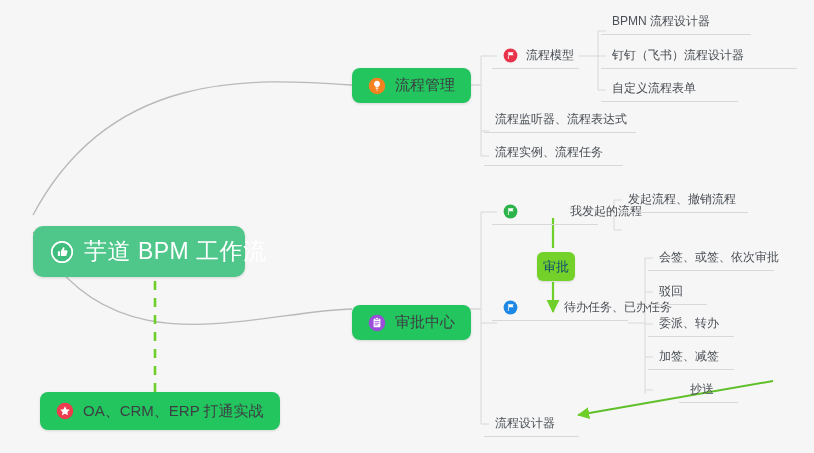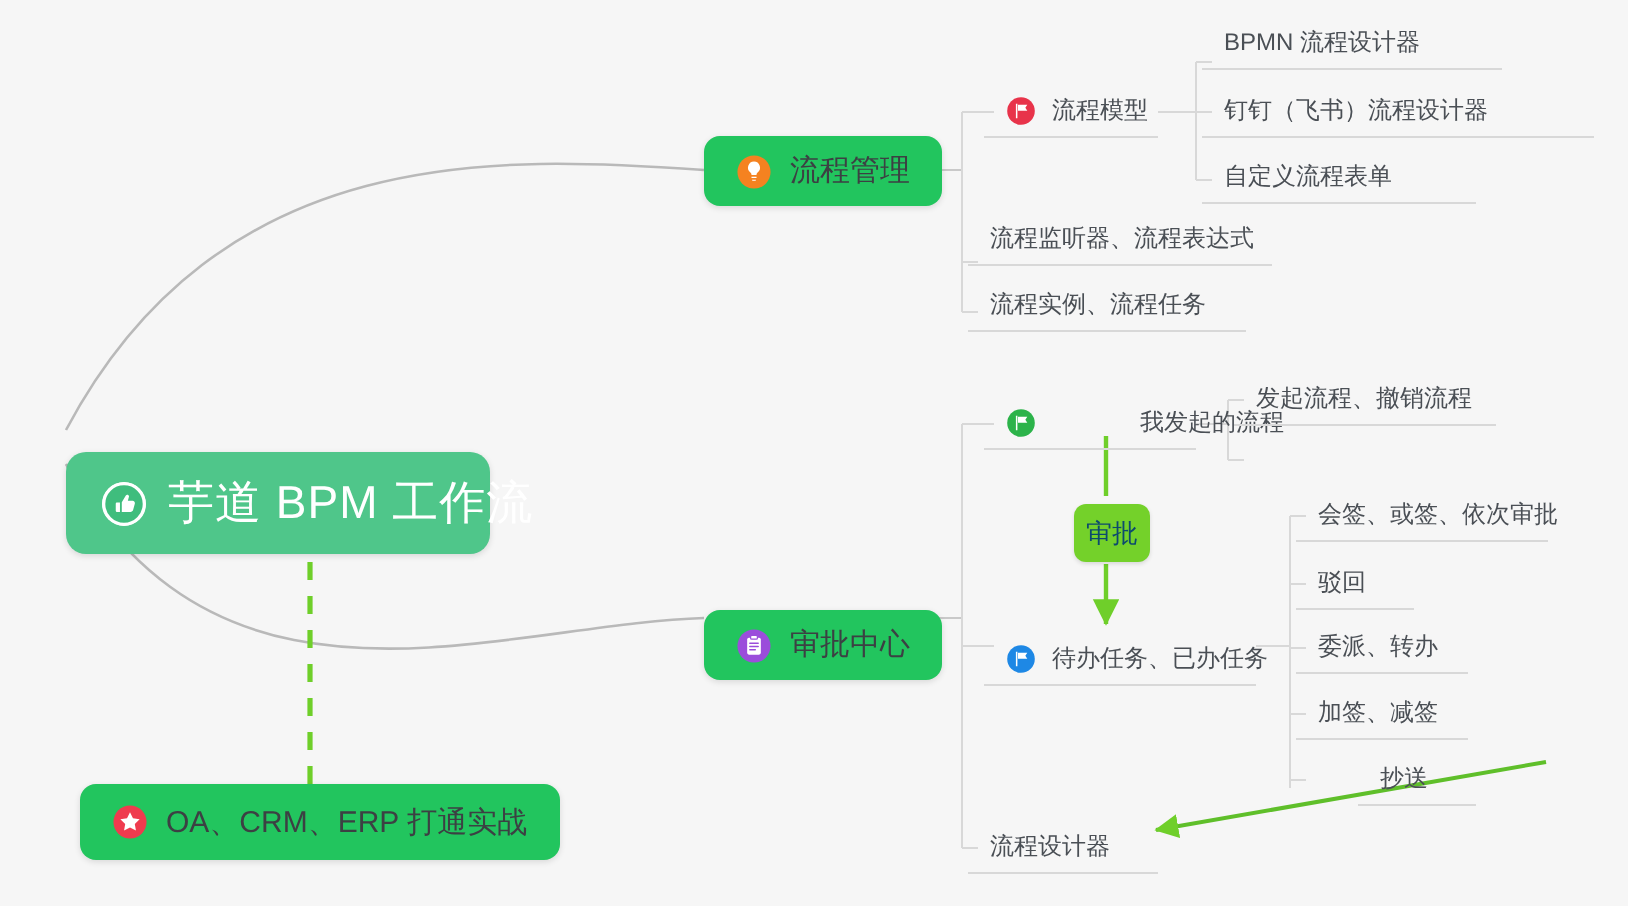--- a/index.html
+++ b/index.html
@@ -180,21 +180,21 @@
           <circle cx="10" cy="10" r="9.2" fill="#2cb34a"></circle>
           <path d="M6.6 5.2h1v9.6h-1zM8 5.8h6.2l-1.3 2 1.3 2H8z" fill="#ffffff"></path>
         </svg>
     </span>
     <span class="label">我发起的流程</span>
   </div>
   <div class="node leaf" style="left:617px;top:186px;width:131px;">
     <span class="label">发起流程、撤销流程</span>
   </div>
 
-  <div class="node leaf has-icon" style="left:492px;top:316px;width:136px;">
+  <div class="node leaf has-icon" style="left:492px;top:294px;width:136px;gap:38px;">
     <span class="ic sm">
       <svg viewBox="0 0 20 20">
           <circle cx="10" cy="10" r="9.2" fill="#1e88e5"></circle>
           <path d="M6.6 5.2h1v9.6h-1zM8 5.8h6.2l-1.3 2 1.3 2H8z" fill="#ffffff"></path>
         </svg>
     </span>
     <span class="label">待办任务、已办任务</span>
   </div>
 
   <div class="node leaf" style="left:648px;top:278px;width:59px;">

